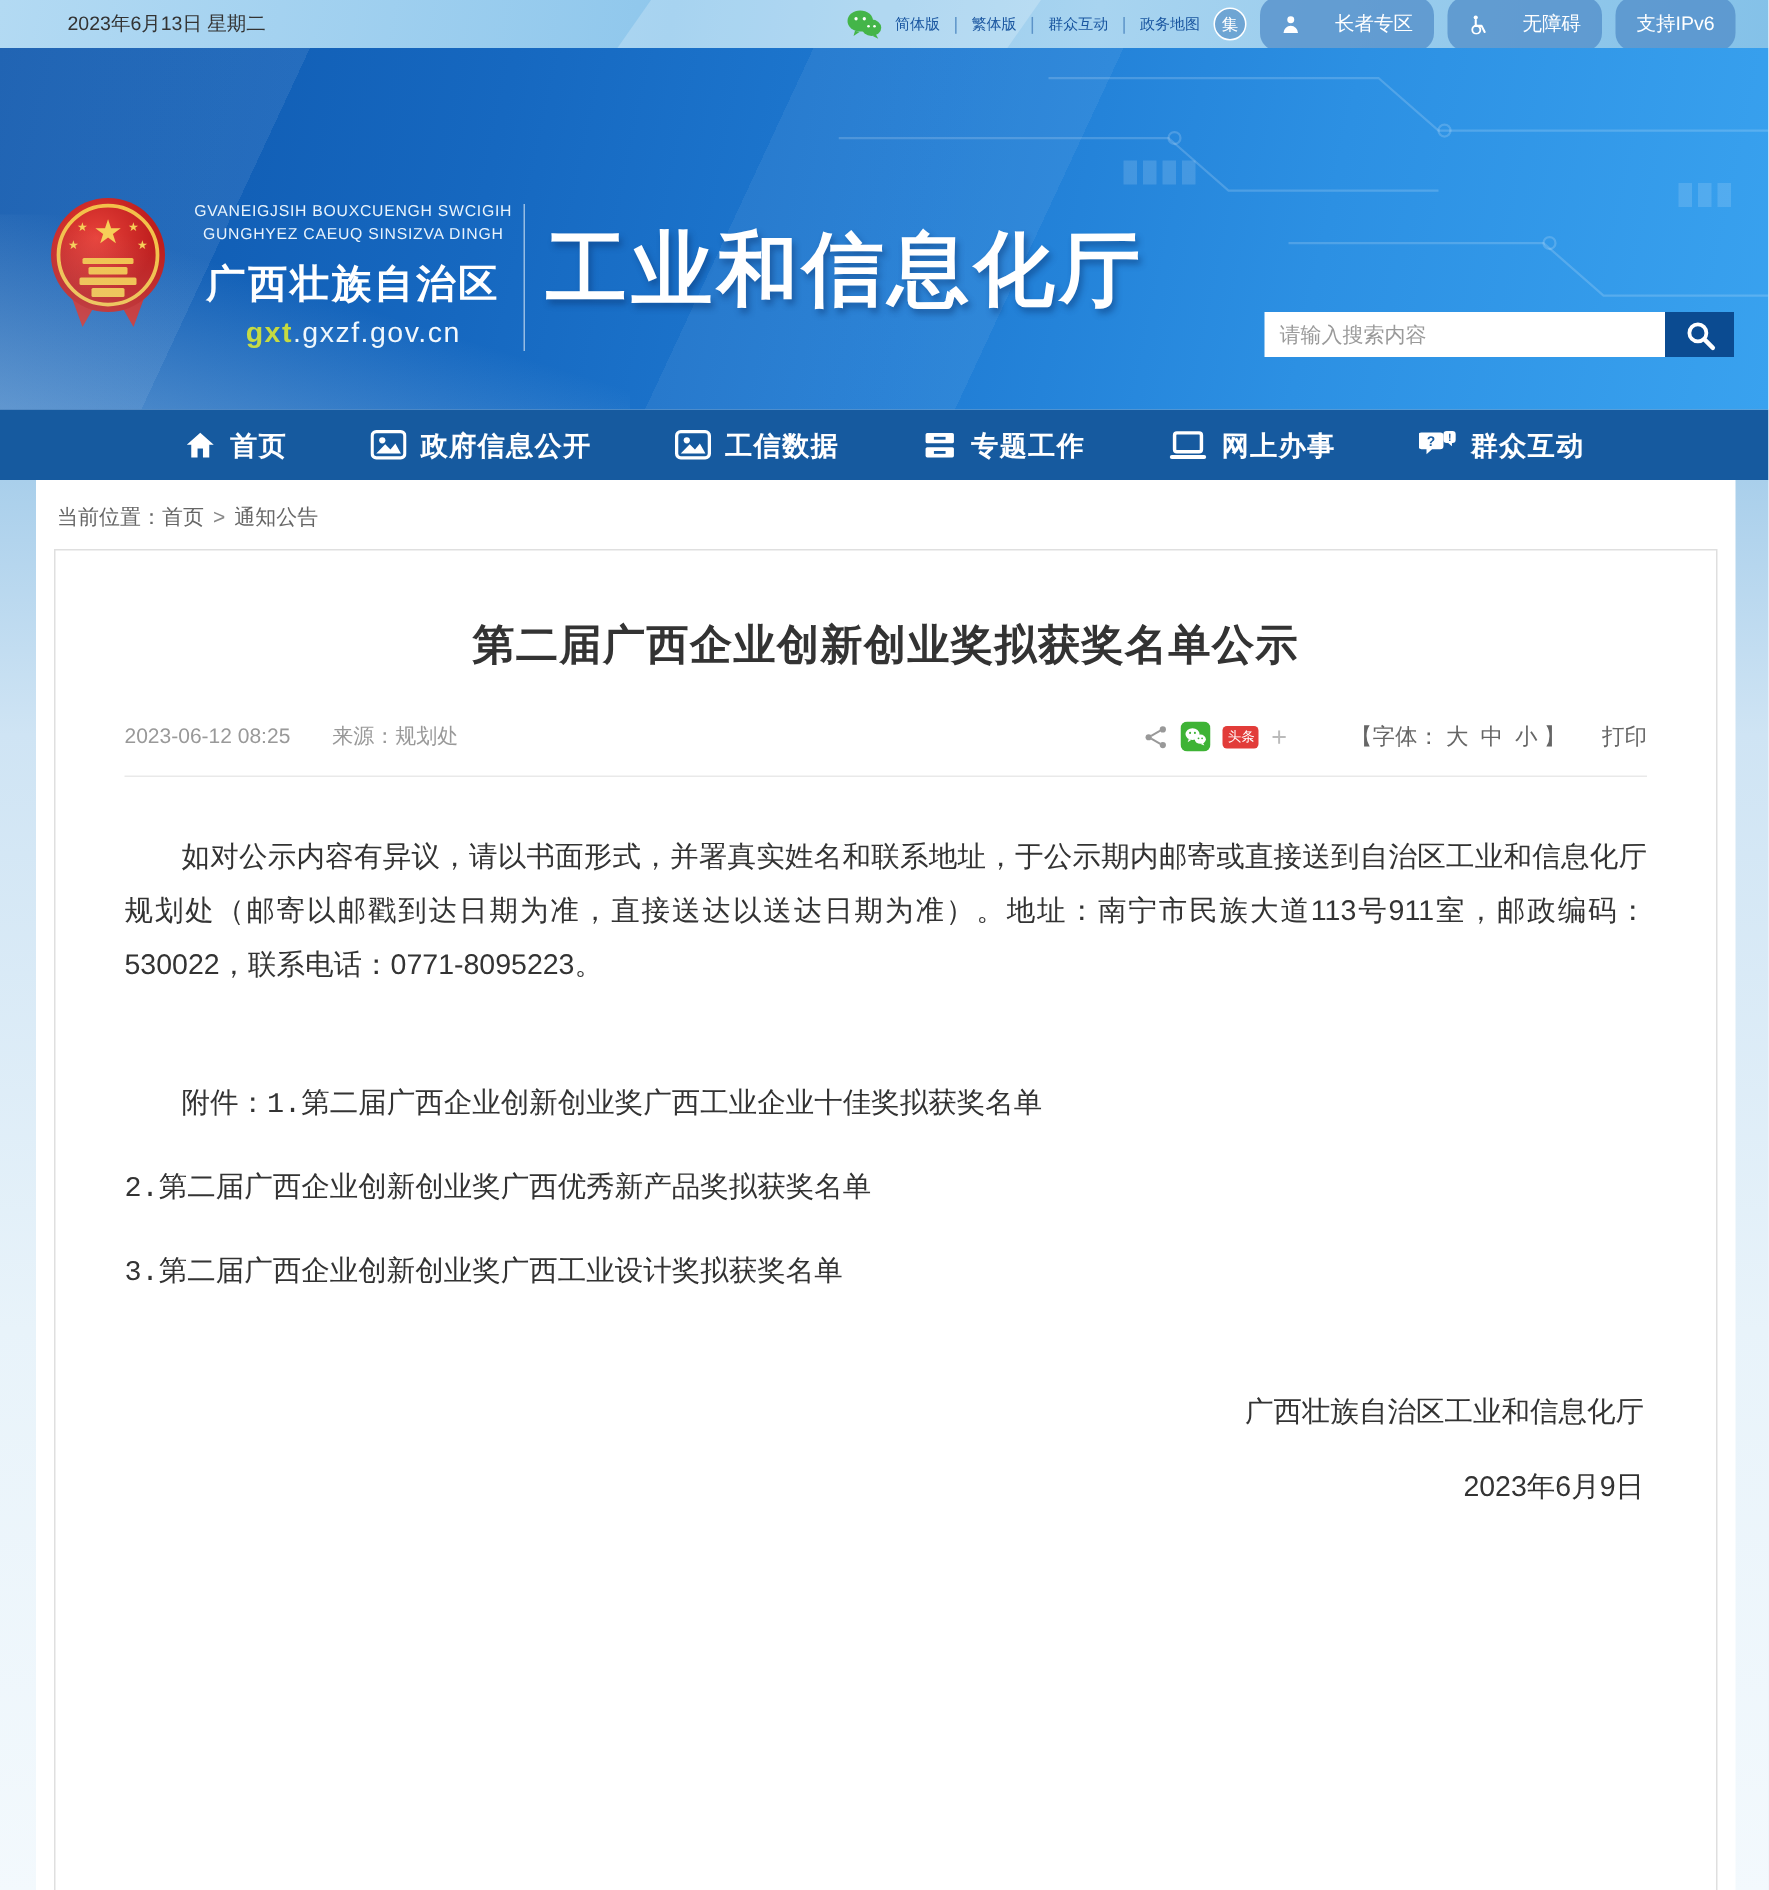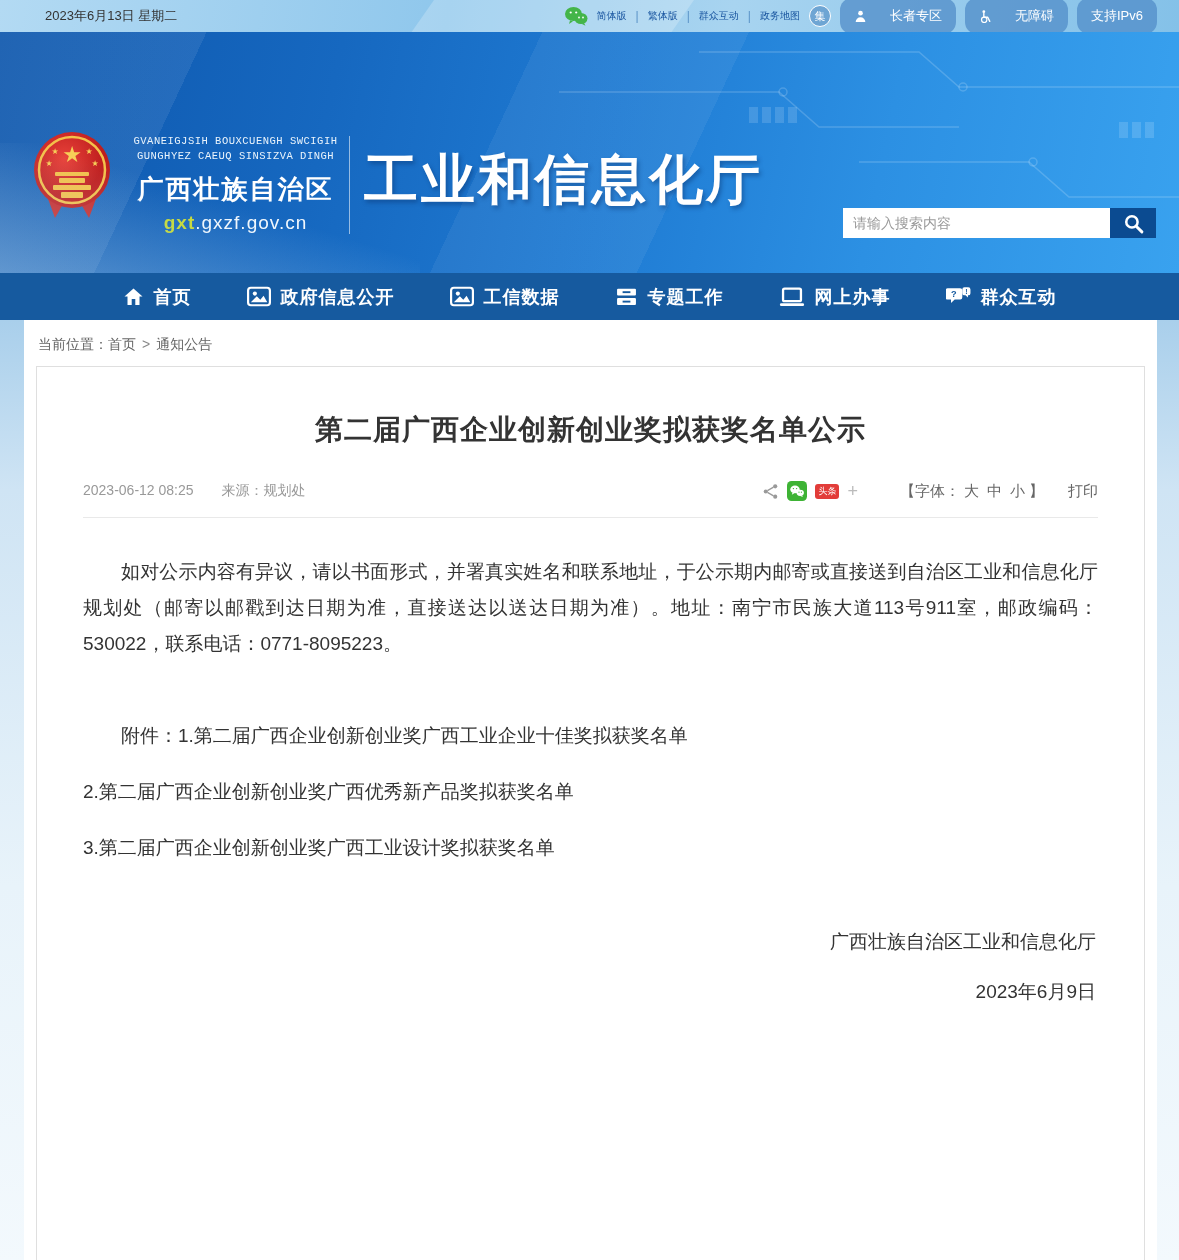--- a/index.html
+++ b/index.html
@@ -45,21 +45,21 @@
     content:""; position:absolute; inset:0;
     background:linear-gradient(115deg, rgba(255,255,255,0.08) 0 16%, transparent 16% 42%, rgba(255,255,255,0.06) 42% 58%, transparent 58%);
   }
   .header::after {
     content:""; position:absolute; left:0; bottom:0; width:420px; height:130px;
     background:linear-gradient(to top right, rgba(198,229,249,0.38), transparent 55%);
   }
   .circuit { position:absolute; right:0; top:0; opacity:0.8; pointer-events:none; }
   .emblem-wrap { position:absolute; left:33px; top:98px; width:78px; height:92px; }
   .org-block { position:absolute; left:128px; top:102px; width:215px; text-align:center; color:#fff; }
-  .zhuang { font-size:10.5px; letter-spacing:0.5px; line-height:15px; color:#eaf4fc;font-family:Liberation Mono, monospace; }
+  .zhuang { font-size:10.5px; letter-spacing:0.5px; line-height:15px; color:#eaf4fc; }
   .org-name { font-size:26px; font-weight:bold; letter-spacing:2px; margin-top:8px; }
   .org-domain { font-size:19px; margin-top:5px; color:#f2f8fd; letter-spacing:1px; }
   .org-domain .gxt { color:#c6d92e; font-weight:bold; }
   .v-divider { position:absolute; left:349px; top:104px; width:1px; height:98px; background:rgba(255,255,255,0.55); }
   .site-title {
     position:absolute; left:364px; top:112px; color:#fff;
     font-family:"DejaVu Serif","Liberation Serif",serif;
     font-size:54px; font-weight:bold; letter-spacing:3px;
     text-shadow:2px 3px 4px rgba(8,50,110,0.45);
   }
@@ -103,21 +103,21 @@
     background:#e23c39; color:#fff; font-size:9px; padding:3px 3px; border-radius:3px;
     line-height:1; cursor:pointer; letter-spacing:0;
   }
   .plus { color:#bbb; font-size:18px; cursor:pointer; line-height:1; }
   .font-ctl { margin-left:34px; color:#666; font-size:15px; }
   .font-ctl a { color:#666; text-decoration:none; margin:0 4px; cursor:pointer; }
   .print { margin-left:16px; color:#666; font-size:15px; cursor:pointer; }
 
   .content { padding-top:20px; font-size:19px; color:#333; line-height:36px; }
   .content p.body-p { text-indent:2em; text-align:justify; margin:16px 0; }
-  .attach { margin:20px 0; }
+  .attach { margin:20px 0;font-family:Liberation Mono, monospace; }
   .attach.first { text-indent:2em; margin-top:56px; }
   .sign-name { text-align:right; margin-top:58px; padding-right:2px; }
   .sign-date { text-align:right; margin-top:14px; padding-right:2px; }
 </style>
 </head>
 <body>
 
 <div class="page">
 
   <div class="topbar">

